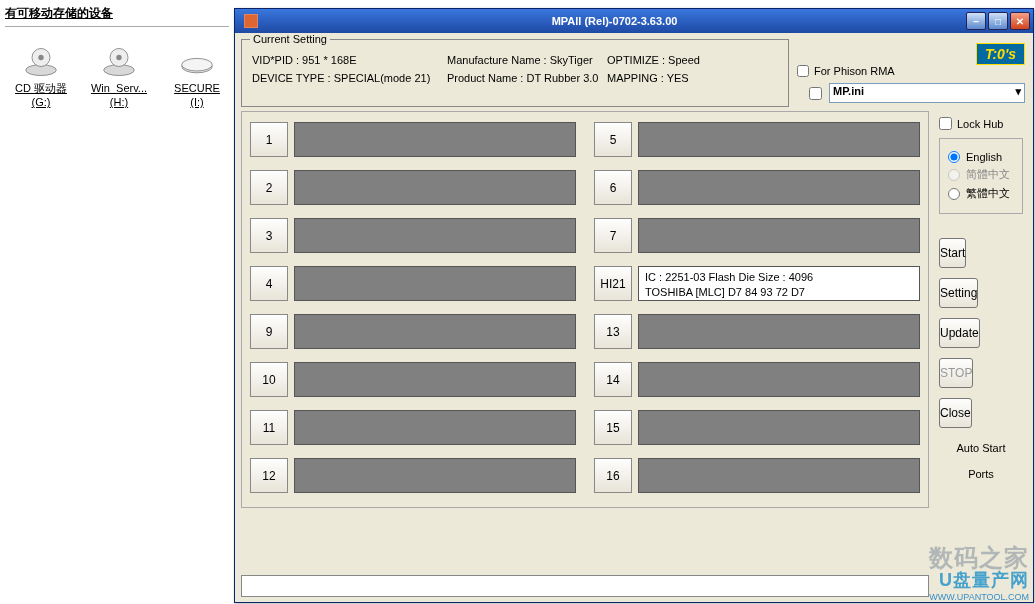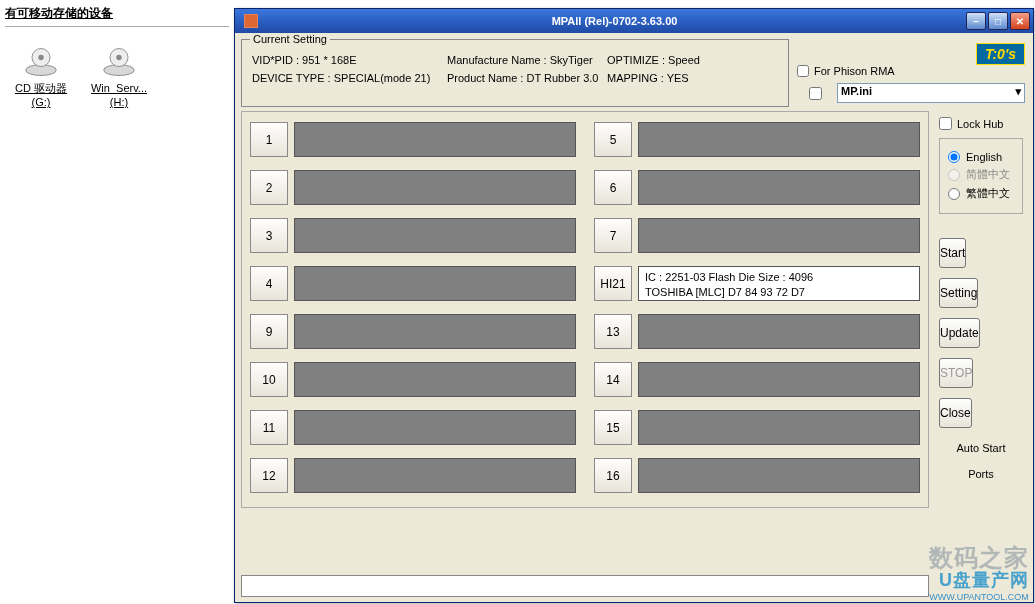--- a/index.html
+++ b/index.html
@@ -29,21 +29,21 @@
 .cs-row { display: flex; margin-bottom: 6px; }
 .cs-cell { flex: 0 0 auto; font-size: 11px; }
 .cs-cell.c1 { width: 195px; }
 .cs-cell.c2 { width: 160px; }
 .cs-cell.c3 { width: 140px; }
 
 .right-settings { flex: 1; padding: 4px 2px; }
 .timer-badge { float: right; background: #0369a1; color: #ffdd00; font-style: italic; font-weight: bold; padding: 2px 8px; font-size: 14px; border: 1px solid #ffdd00; }
 .chk-row { display: flex; align-items: center; gap: 5px; margin: 6px 0; clear: both; }
 .chk-row input[type=checkbox] { width: 12px; height: 12px; }
-.config-select { display: flex; align-items: center; gap: 15px; padding-left: 12px; }
+.config-select { display: flex; align-items: center; gap: 7px; padding-left: 12px; }
 .config-select select, .config-select .sel { flex: 1; height: 20px; border: 1px solid #7f9db9; background: #fff; font-weight: bold; padding: 1px 3px; }
 
 .main-area { display: flex; gap: 6px; }
 .slots { border: 1px solid #aaa; padding: 10px 8px; display: grid; grid-template-columns: auto 1fr 18px auto 1fr; grid-auto-rows: 39px; gap: 9px 0; width: 688px; background: #ece9d8; }
 .slot-btn { width: 38px; height: 35px; background: linear-gradient(#fefefe,#e8e4d8); border: 1px solid #888; display: flex; align-items: center; justify-content: center; font-size: 12px; margin-right: 6px; cursor: default; }
 .slot-box { height: 35px; background: #808080; border: 1px solid #555; }
 .slot-box.active { background: #fff; padding: 3px 6px; font-size: 11px; line-height: 1.35; }
 .spacer {}
 
 .side-panel { flex: 1; padding: 2px 4px; display: flex; flex-direction: column; }
@@ -57,21 +57,21 @@
 .app-btn { height: 30px; background: linear-gradient(#fefefe,#e8e4d8); border: 1px solid #777; border-radius: 3px; font-size: 12px; cursor: default; }
 .app-btn.disabled { color: #9a9a9a; }
 
 .auto-start { margin-top: 14px; text-align: center; font-size: 11px; }
 
 .bottom-bar { position: absolute; bottom: 5px; left: 6px; width: 688px; height: 22px; border: 1px solid #888; background: #fff; }
 
 .watermark { position: absolute; right: 6px; bottom: 2px; text-align: right; }
 .watermark .wm-main { font-size: 24px; font-weight: bold; color: rgba(130,140,155,.55); letter-spacing: 1px; }
 .watermark .wm-sub { font-size: 18px; font-weight: bold; color: rgba(0,130,200,.7); letter-spacing: 1px; margin-top: -6px; }
-.watermark .wm-url { font-size: 9px; color: #3a8fc8; text-align: center; }
+.watermark .wm-url { font-size: 9px; color: #3a8fc8; }
 </style>
 </head>
 <body>
 
 <div class="desktop-area">
   <div class="desktop-header">有可移动存储的设备</div>
   <div class="desktop-icons">
     <div class="desktop-icon">
       <svg viewBox="0 0 40 34">
           <ellipse cx="20" cy="26" rx="17" ry="6" fill="#d8d8d8" stroke="#888"></ellipse>
@@ -82,20 +82,27 @@
 (G:)</div>
     </div>
     <div class="desktop-icon">
       <svg viewBox="0 0 40 34">
           <ellipse cx="20" cy="26" rx="17" ry="6" fill="#d8d8d8" stroke="#888"></ellipse>
           <circle cx="20" cy="12" r="10" fill="#eee" stroke="#888"></circle>
           <circle cx="20" cy="12" r="3" fill="#888"></circle>
         </svg>
       <div class="label" style="white-space:pre-line">Win_Serv...
 (H:)</div>
+    </div>
+    <div class="desktop-icon">
+      <svg viewBox="0 0 40 34">
+          <ellipse cx="20" cy="22" rx="17" ry="7" fill="#e8e8e8" stroke="#888"></ellipse>
+          <ellipse cx="20" cy="20" rx="17" ry="7" fill="#f4f4f4" stroke="#888"></ellipse>
+        </svg>
+      <div class="label" style="white-space:pre-line">SECURE (I:)</div>
     </div>
   </div>
 </div>
 
 <div class="app-window">
   <div class="titlebar">
     <div class="titlebar-icon"></div>
     <div class="titlebar-text">MPAll (Rel)-0702-3.63.00</div>
     <div class="win-btns">
       <div class="win-btn">–</div>

